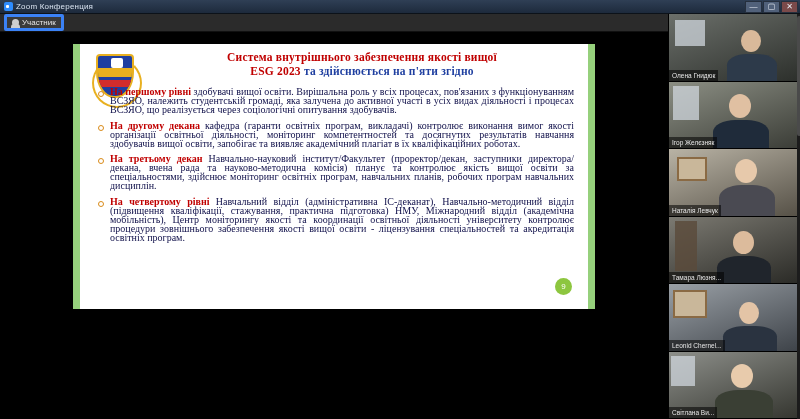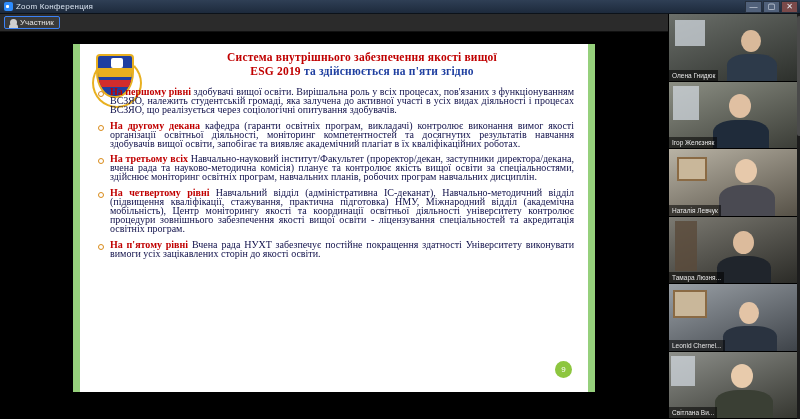--- a/index.html
+++ b/index.html
@@ -80,21 +80,21 @@
     display: flex;
     align-items: center;
     padding-left: 4px;
     box-sizing: border-box;
   }
   .participants-chip {
     display: flex;
     align-items: center;
     gap: 3px;
     background: #3a3a3a;
-    border: 1px solid #3b82f6;
+    border: 3px solid #3b82f6;
     border-radius: 2px;
     padding: 1px 5px;
   }
   .participants-chip .p-ico {
     width: 7px; height: 7px;
     border-radius: 50%;
     background: #cfcfcf;
     position: relative;
   }
   .participants-chip .p-ico::after {
@@ -114,21 +114,21 @@
     position: absolute;
     left: 0; top: 32px;
     width: 668px;
     height: 387px;
     background: #000;
   }
   .slide {
     position: absolute;
     left: 73px; top: 12px;
     width: 522px;
-    height: 348px;
+    height: 265px;
     background: #ffffff;
     border-left: 7px solid #96d07c;
     border-right: 7px solid #96d07c;
     box-sizing: border-box;
     overflow: hidden;
   }
   .slide-inner {
     position: absolute;
     left: 0; top: 0;
     right: 0; bottom: 0;
@@ -341,39 +341,36 @@
           <div class="shield">
             <div class="dot"></div>
             <div class="band"></div>
             <div class="band2"></div>
           </div>
         </div>
 
         <div class="slide-title">
           <div>Система внутрішнього забезпечення якості вищої</div>
           <div>
-            <span>ESG 2019</span><span class="blue"> та здійснюється на п'яти згідно</span>
+            <span>ESG 2023</span><span class="blue"> та здійснюється на п'яти згідно</span>
           </div>
         </div>
 
         <ul class="bullets">
           <li>
             <b class="lead">На першому рівні</b><span> здобувачі вищої освіти. Вирішальна роль у всіх процесах, пов'язаних з функціонуванням ВСЗЯО, належить студентській громаді, яка залучена до активної участі в усіх видах діяльності і процесах ВСЗЯО, що реалізується через соціологічні опитування здобувачів.</span>
           </li>
           <li>
             <b class="lead">На другому декана</b><span> кафедра (гаранти освітніх програм, викладачі) контролює виконання вимог якості організації освітньої діяльності, моніторинг компетентностей та досягнутих результатів навчання здобувачів вищої освіти, запобігає та виявляє академічний плагіат в їх кваліфікаційних роботах.</span>
           </li>
           <li>
-            <b class="lead">На третьому всіх</b><span> Навчально-науковий інститут/Факультет (проректор/декан, заступники директора/декана, вчена рада та науково-методична комісія) планує та контролює якість вищої освіти за спеціальностями, здійснює моніторинг освітніх програм, навчальних планів, робочих програм навчальних дисциплін.</span>
+            <b class="lead">На третьому декан</b><span> Навчально-науковий інститут/Факультет (проректор/декан, заступники директора/декана, вчена рада та науково-методична комісія) планує та контролює якість вищої освіти за спеціальностями, здійснює моніторинг освітніх програм, навчальних планів, робочих програм навчальних дисциплін.</span>
           </li>
           <li>
             <b class="lead">На четвертому рівні</b><span> Навчальний відділ (адміністративна ІС-деканат), Навчально-методичний відділ (підвищення кваліфікації, стажування, практична підготовка) НМУ, Міжнародний відділ (академічна мобільність), Центр моніторингу якості та координації освітньої діяльності університету контролює процедури зовнішнього забезпечення якості вищої освіти - ліцензування спеціальностей та акредитація освітніх програм.</span>
-          </li>
-          <li>
-            <b class="lead">На п'ятому рівні</b><span> Вчена рада НУХТ забезпечує постійне покращення здатності Університету виконувати вимоги усіх зацікавлених сторін до якості освіти.</span>
           </li>
         </ul>
 
         <div class="slide-badge">9</div>
       </div>
     </div>
   </div>
 
   <div class="rightcol">
 

